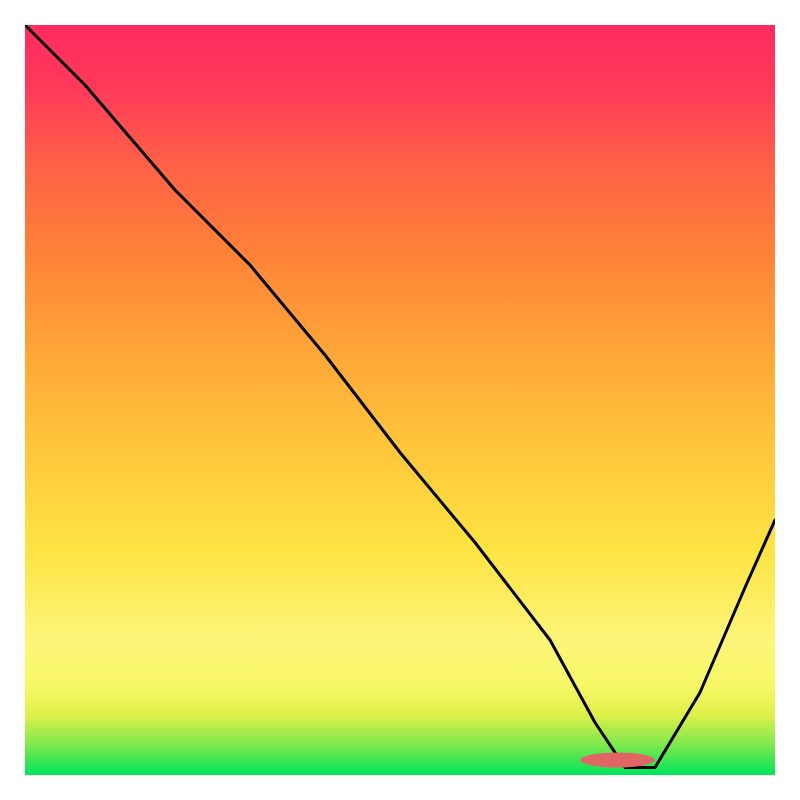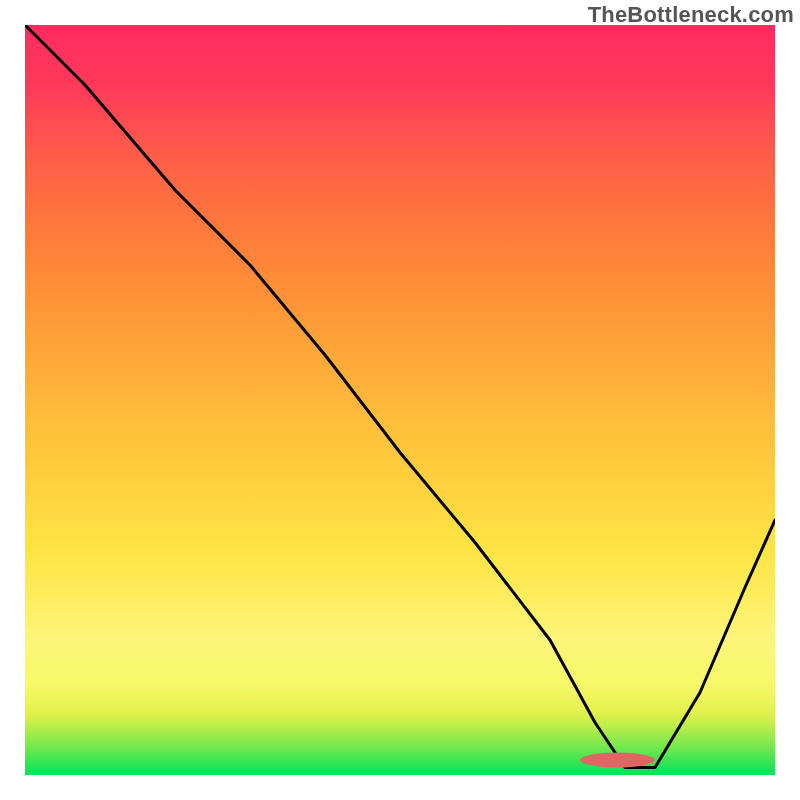--- a/index.html
+++ b/index.html
@@ -73,21 +73,20 @@
     fill: #e06666;
     rx: 8;
     ry: 8;
   }
 </style>
 </head>
 <body>
 
 <div class="outer">
 
-  <div class="watermark">TheBottleneck.com</div>
 
   <div class="plot-area">
     <div class="gradient-bg"></div>
 
     <svg class="chart-svg" viewBox="0 0 100 100" preserveAspectRatio="none">
       <path id="curve-path" class="curve" vector-effect="non-scaling-stroke" d="M0.00 0.00 L8.00 8.00 L20.00 22.00 L30.00 32.00 L40.00 44.00 L50.00 57.00 L60.00 69.00 L70.00 82.00 L76.00 93.00 L80.00 99.00 L84.00 99.00 L90.00 89.00 L96.00 75.00 L100.00 66.00"></path>
       <rect id="marker-rect" class="marker" x="74" y="97" width="10" height="2" rx="1" ry="1" fill="#e06666"></rect>
     </svg>
   </div>
 

